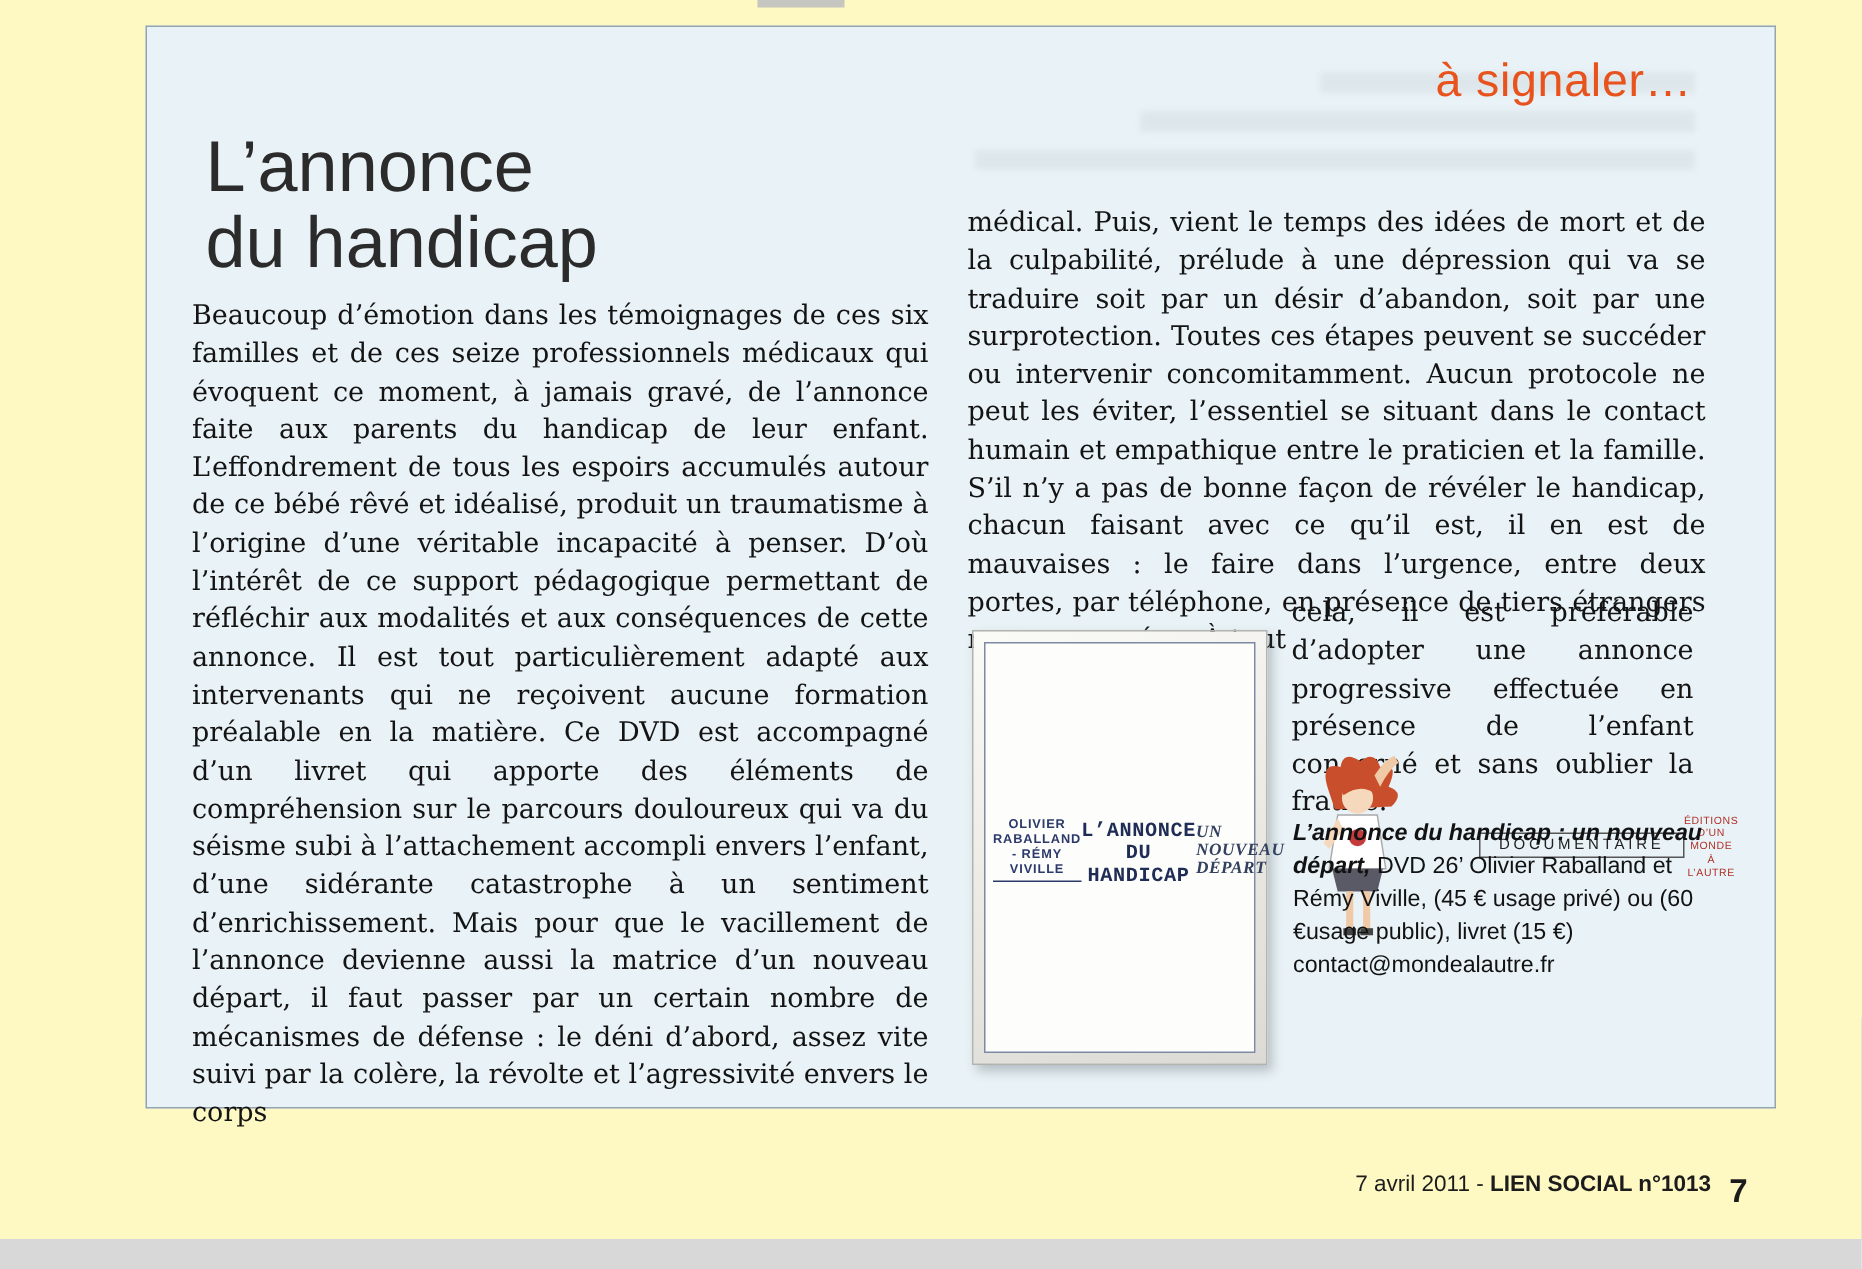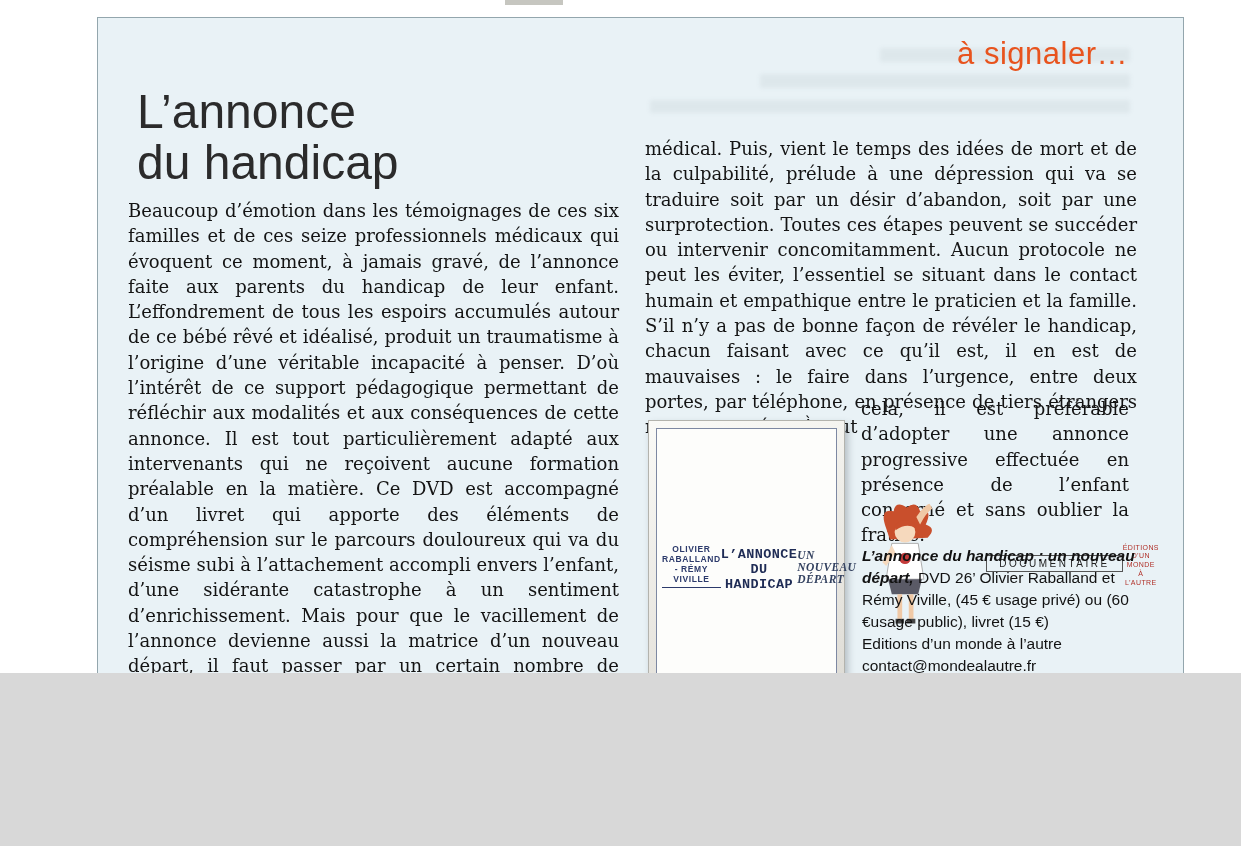--- a/index.html
+++ b/index.html
@@ -1,18 +1,18 @@
 <!DOCTYPE html>
 <html><head>
 <meta charset="utf-8">
 <style>
   html,body { margin:0; padding:0; background:#d8d8d8; }
   .page {
-    position:relative; width:1241px; height:673px; margin:0 auto;
-    background:#ffffff; overflow:hidden;
+    position:relative; width:1241px; height:826px; margin:0 auto;
+    background:#fef9c3; overflow:hidden;
     font-family:"DejaVu Serif", serif; color:#1b1b1b;
   }
   .content-box {
     position:absolute; left:97px; top:17px; width:1087px; height:722px;
     background:#e9f2f6; border:1px solid #93a6ad; box-sizing:border-box;
   }
   
   .ghost { position:absolute; background:#7d8d94; opacity:0.10; filter:blur(2px); }
   .g1 { left:880px; top:48px;  width:250px; height:14px; }
   .g2 { left:760px; top:74px;  width:370px; height:14px; }
@@ -143,21 +143,20 @@
         <div>à l’autre</div>
       </div>
     </div>
   </div>
 
   <div class="caption">
     <div>
       <span class="caption-title">L’annonce du handicap : un nouveau départ,</span>
       <span>DVD 26’ Olivier Raballand et Rémy Viville, (45 € usage privé) ou (60 €usage public), livret (15 €)</span>
     </div>
-    <div>Editions d’un monde à l’autre</div>
     <div>contact@mondealautre.fr</div>
   </div>
 
   <div class="footer">
     <div>
       <span>7 avril 2011 -</span>
       <span class="mag">LIEN SOCIAL n°1013</span>
     </div>
     <span class="pagenum">7</span>
   </div>

